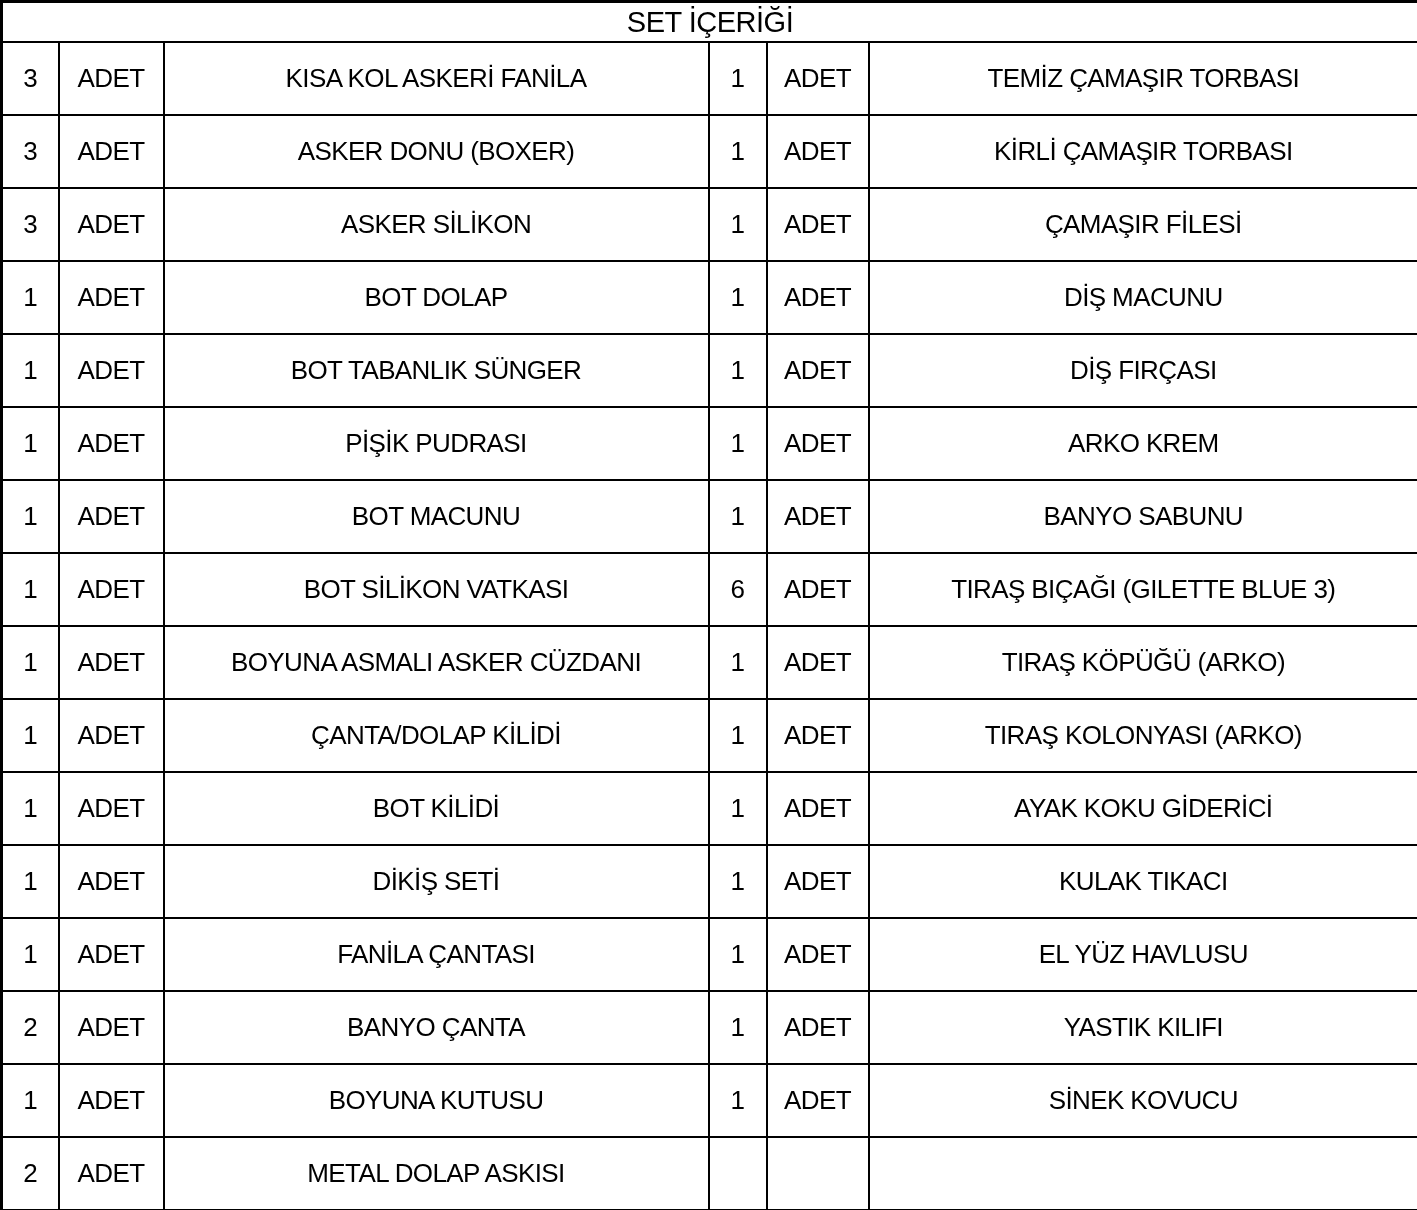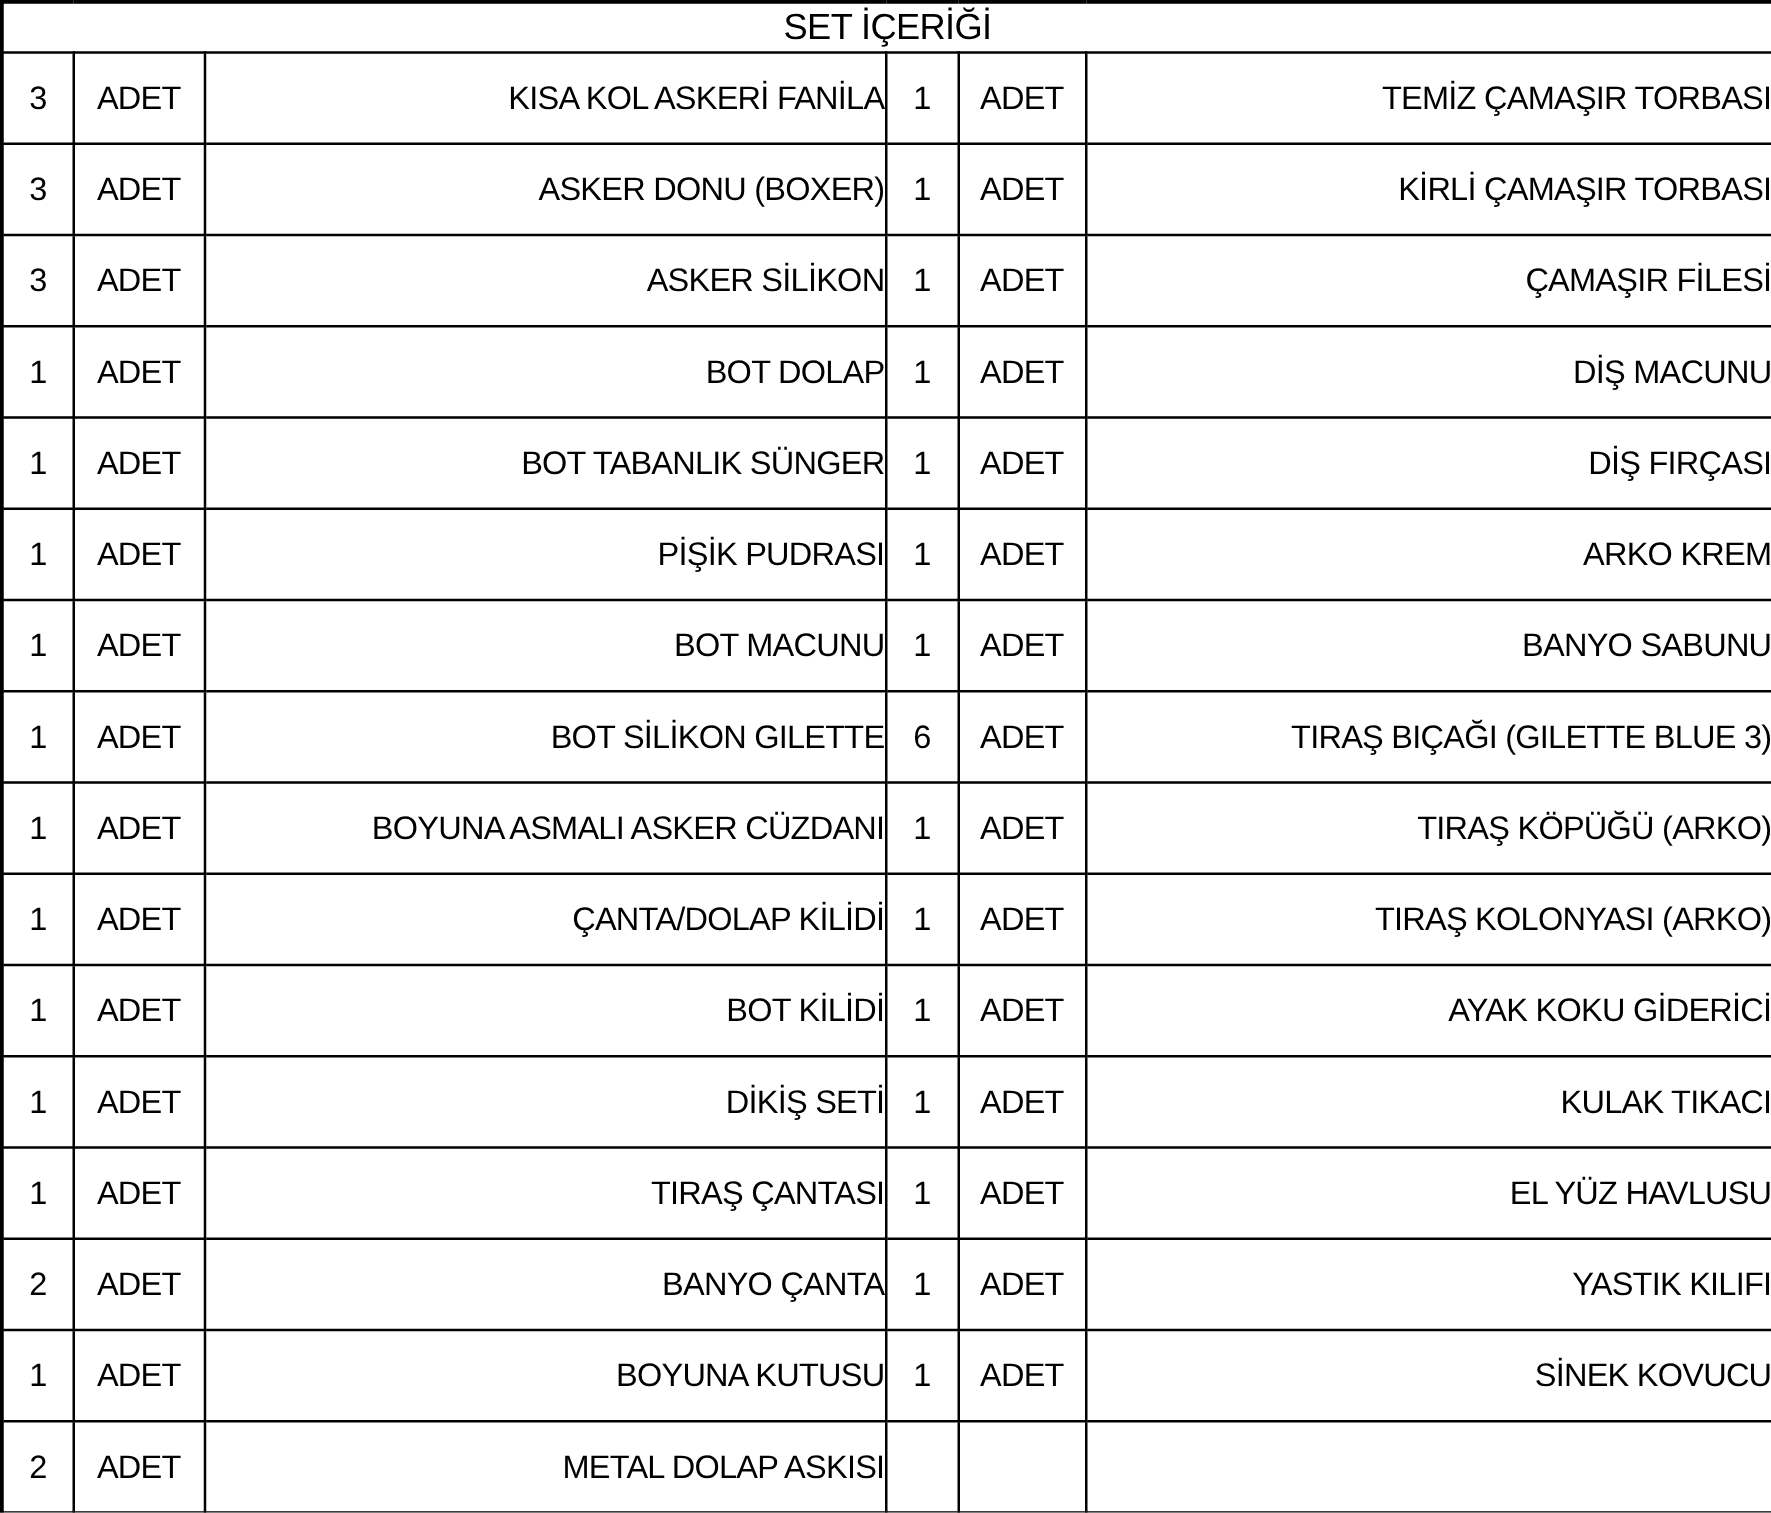--- a/index.html
+++ b/index.html
@@ -33,21 +33,21 @@
   }
   tr.body-row td {
     height: 71px;
     font-size: 26px;
     letter-spacing: -0.6px;
   }
   td.qty-cell, td.unit-cell {
     text-align: center;
   }
   td.item-cell {
-    text-align: right;
+    text-align: center;
     padding-left: 6px;
   }
   td.half-divider {
     border-left: 6px double #000000;
   }
   table.set-table {
     border: 3px solid #000000;
   }
 </style>
 </head>
@@ -126,21 +126,21 @@
       <td class="unit-cell">ADET</td>
       <td class="item-cell">BOT MACUNU</td>
       <td class="qty-cell half-divider">1</td>
       <td class="unit-cell">ADET</td>
       <td class="item-cell">BANYO SABUNU</td>
     </tr>
 
     <tr class="body-row">
       <td class="qty-cell">1</td>
       <td class="unit-cell">ADET</td>
-      <td class="item-cell">BOT SİLİKON GILETTE</td>
+      <td class="item-cell">BOT SİLİKON VATKASI</td>
       <td class="qty-cell half-divider">6</td>
       <td class="unit-cell">ADET</td>
       <td class="item-cell">TIRAŞ BIÇAĞI (GILETTE BLUE 3)</td>
     </tr>
 
     <tr class="body-row">
       <td class="qty-cell">1</td>
       <td class="unit-cell">ADET</td>
       <td class="item-cell">BOYUNA ASMALI ASKER CÜZDANI</td>
       <td class="qty-cell half-divider">1</td>
@@ -171,21 +171,21 @@
       <td class="unit-cell">ADET</td>
       <td class="item-cell">DİKİŞ SETİ</td>
       <td class="qty-cell half-divider">1</td>
       <td class="unit-cell">ADET</td>
       <td class="item-cell">KULAK TIKACI</td>
     </tr>
 
     <tr class="body-row">
       <td class="qty-cell">1</td>
       <td class="unit-cell">ADET</td>
-      <td class="item-cell">TIRAŞ ÇANTASI</td>
+      <td class="item-cell">FANİLA ÇANTASI</td>
       <td class="qty-cell half-divider">1</td>
       <td class="unit-cell">ADET</td>
       <td class="item-cell">EL YÜZ HAVLUSU</td>
     </tr>
 
     <tr class="body-row">
       <td class="qty-cell">2</td>
       <td class="unit-cell">ADET</td>
       <td class="item-cell">BANYO ÇANTA</td>
       <td class="qty-cell half-divider">1</td>

